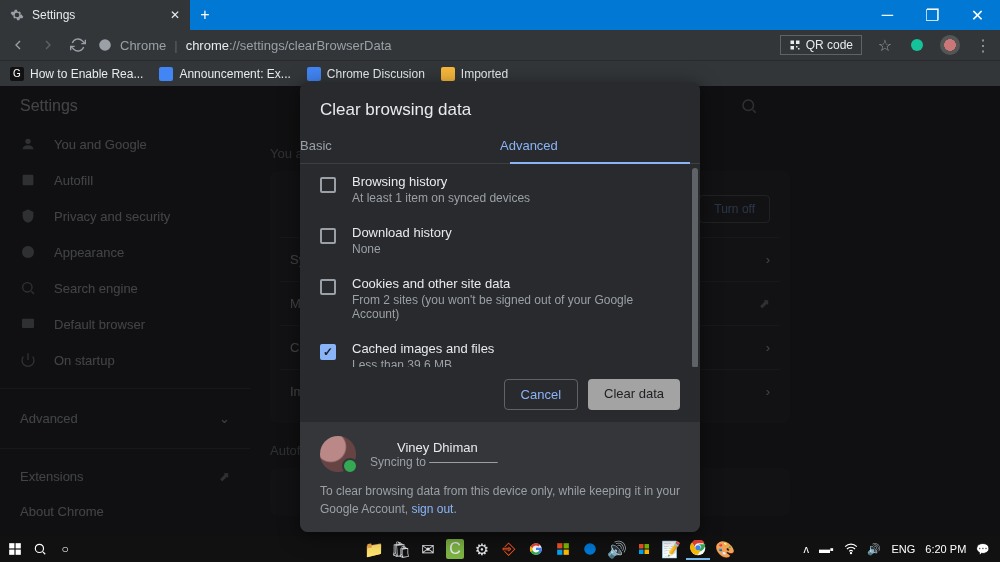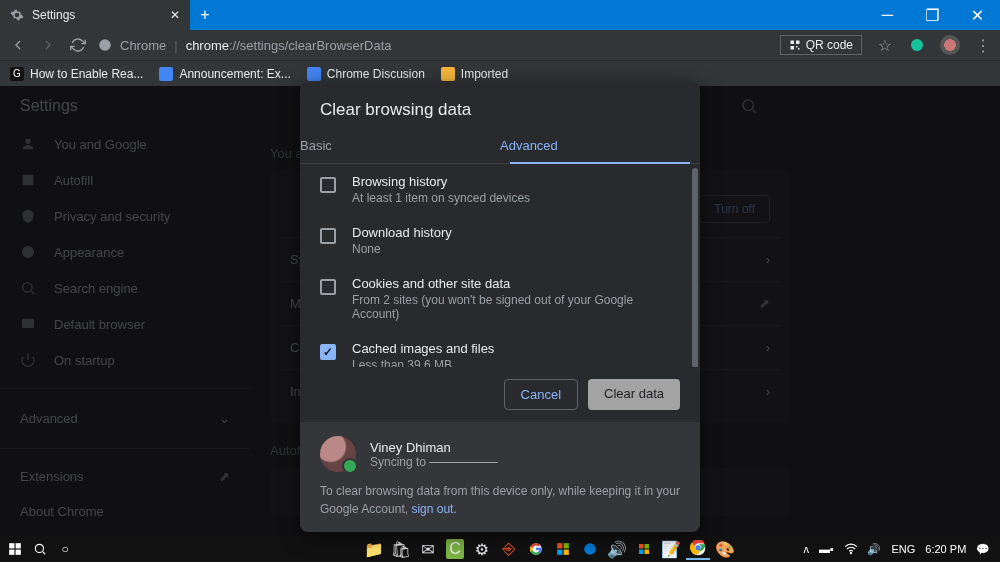--- a/index.html
+++ b/index.html
@@ -71,21 +71,21 @@
 
 .dialog-buttons { display: flex; justify-content: flex-end; gap: 10px; padding: 12px 20px; }
 .btn { padding: 7px 16px; border-radius: 4px; font-size: 13px; cursor: pointer; }
 .btn-cancel { border: 1px solid #5f6368; color: #8ab4f8; background: transparent; }
 .btn-primary { background: #a3a3a3; color: #202124; border: none; }
 
 .dialog-footer { background: #35363a; padding: 14px 20px; border-radius: 0 0 8px 8px; }
 .user-row { display: flex; align-items: center; gap: 14px; margin-bottom: 10px; }
 .avatar { width: 36px; height: 36px; border-radius: 50%; background: radial-gradient(circle at 30% 30%, #b88 40%, #644 45%); position: relative; }
 .avatar::after { content:''; position:absolute; bottom:-2px; right:-2px; width:12px; height:12px; background:#34a853; border-radius:50%; border:2px solid #35363a;}
-.user-info .uname { font-size: 13px; color: #e8eaed; }
+.user-info .uname { font-size: 13px; color: #e8eaed; margin-left: 27px; }
 .user-info .uemail { font-size: 12px; color: #9aa0a6; }
 .foot-text { font-size: 12px; color: #9aa0a6; line-height: 1.5; }
 .foot-text a { color: #8ab4f8; text-decoration: none; cursor: pointer; }
 
 
 .taskbar { position: absolute; bottom: 0; left: 0; right: 0; height: 26px; background: #111; display: flex; align-items: center; padding: 0 4px; gap: 3px; }
 .tb-item { width: 22px; height: 22px; display: flex; align-items: center; justify-content: center; font-size: 12px; cursor: pointer; color: #fff; }
 .tb-right { margin-left: auto; display: flex; align-items: center; gap: 10px; font-size: 11px; color: #fff; padding-right: 6px; }
 .tb-app { width: 24px; height: 22px; display:flex; align-items:center; justify-content:center; }
 .tb-app.active { border-bottom: 2px solid #76b9ed; }

